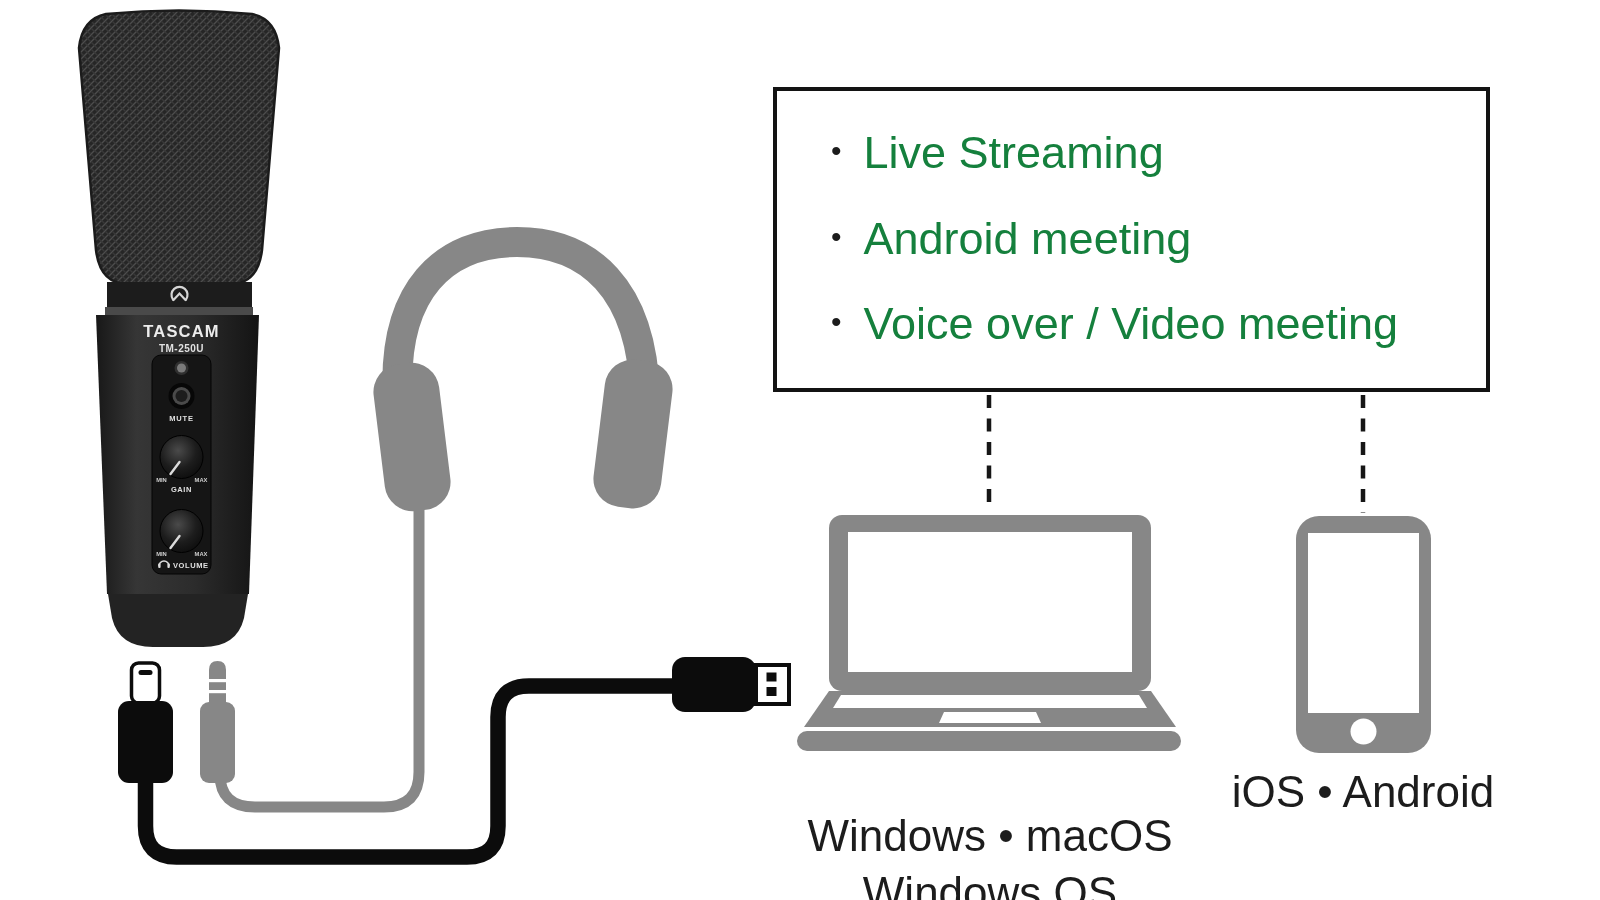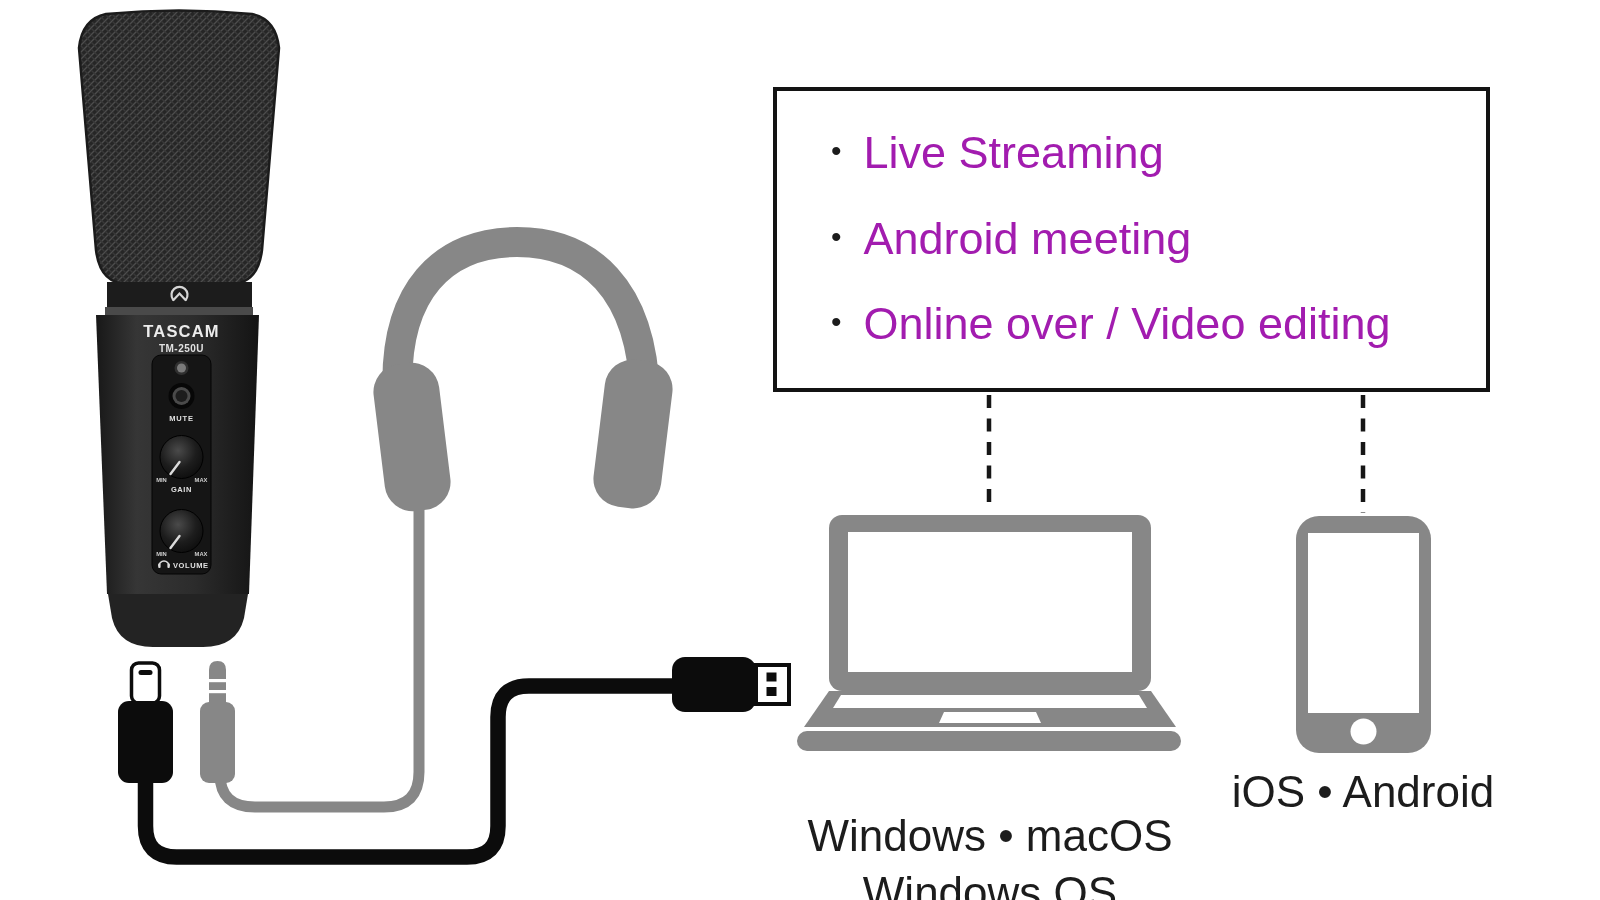--- a/index.html
+++ b/index.html
@@ -11,21 +11,21 @@
   svg text{font-family:"Liberation Sans",sans-serif;}
   .info-box{
     position:absolute;left:773px;top:87px;width:717px;height:305px;
     box-sizing:border-box;border:4px solid #131313;background:#ffffff;
   }
   .uc-row{position:absolute;left:54px;height:60px;display:flex;align-items:center;white-space:nowrap;}
   .uc-row.r0{top:32px;}
   .uc-row.r1{top:118px;}
   .uc-row.r2{top:203px;}
   .uc-bullet{font-size:30px;line-height:60px;margin-right:22px;transform:translateY(-2px);color:#1c1c1c;}
-  .uc-label{font-size:45px;line-height:60px;color:#a21caf;}
+  .uc-label{font-size:45px;line-height:60px;color:#15803d;}
   .dev-label{position:absolute;text-align:center;font-size:44px;line-height:57px;color:#1c1c1c;white-space:nowrap;}
   .laptop-label{left:765px;top:763px;width:450px;margin-top:44px;}
   .phone-label{left:1188px;top:763px;width:350px;}
 </style>
 </head>
 <body>
 
 <div class="canvas">
 
   <svg class="gfx" width="1600" height="900" viewBox="0 0 1600 900">
@@ -152,21 +152,21 @@
     <div class="uc-row r0">
       <span class="uc-bullet">•</span>
       <span class="uc-label">Live Streaming</span>
     </div>
     <div class="uc-row r1">
       <span class="uc-bullet">•</span>
       <span class="uc-label">Android meeting</span>
     </div>
     <div class="uc-row r2">
       <span class="uc-bullet">•</span>
-      <span class="uc-label">Online over / Video editing</span>
+      <span class="uc-label">Voice over / Video meeting</span>
     </div>
   </div>
 
   <div class="dev-label laptop-label">
     <div>Windows • macOS</div>
     <div>Windows OS</div>
   </div>
   <div class="dev-label phone-label">
     <div>iOS • Android</div>
   </div>

